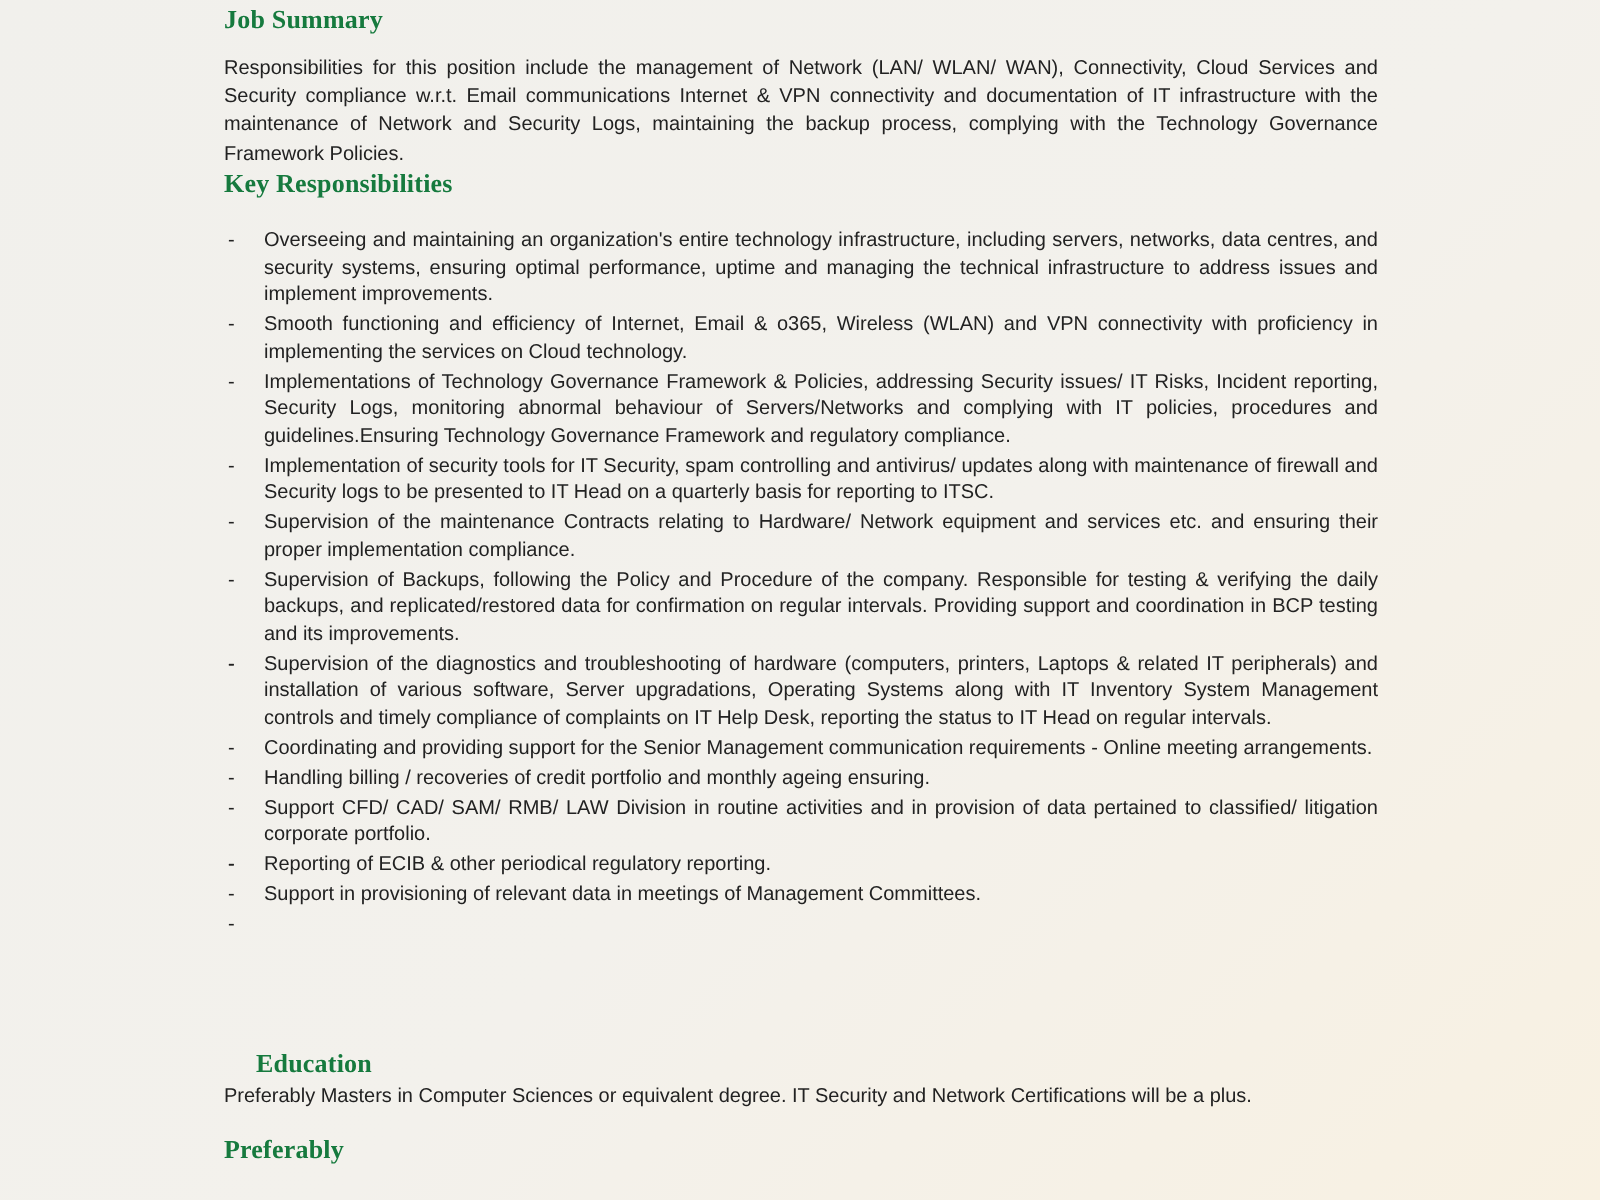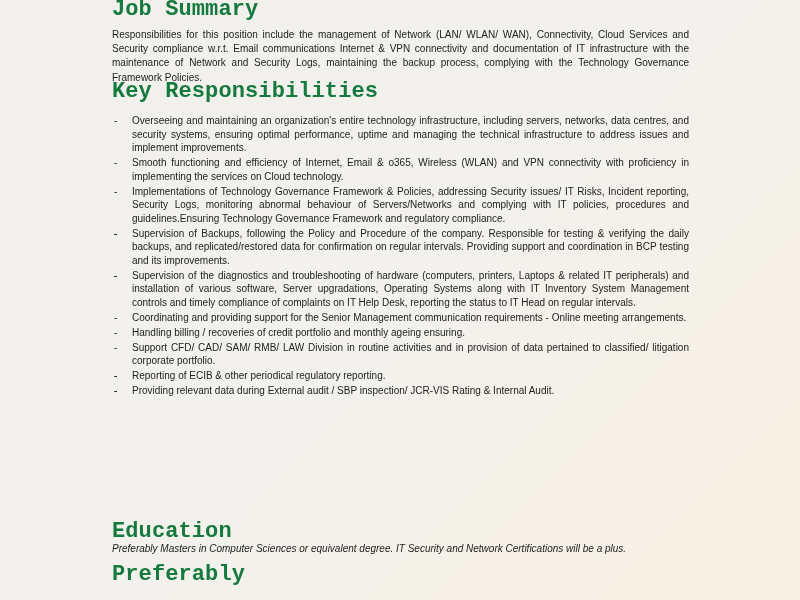--- a/index.html
+++ b/index.html
@@ -10,25 +10,25 @@
       color: #222;
       position: relative;
     }
     .page {
       position: absolute;
       left: 112px;
       width: 577px;
       top: 0;
     }
     h2 {
-      font-family: Liberation Mono, monospace;
+      font-family: Liberation Serif, serif;
       font-weight: bold;
       color: #167a3e;
       margin: 0;
-      font-size: 22px;
+      font-size: 13px;
       line-height: 20px;
       letter-spacing: 0.1px;
       text-align: center;
     }
     p {
       margin: 0;
       font-size: 10px;
       line-height: 14.2px;
       text-align: justify;
     }
@@ -43,49 +43,49 @@
       position: relative;
       padding-left: 20px;
       font-size: 10px;
       line-height: 13.6px;
       text-align: justify;
       margin-bottom: 1.3px;
     }
     ul.resp li .dash {
       position: absolute; left: 2px; top: 0;
     }
-    .h-edu { position: absolute; top: 522px; }
-    .p-edu { position: absolute; top: 542px; text-align: left; white-space: nowrap; font-style: italic; }
+    .h-edu { position: absolute; top: 522px; margin-left: 16px; }
+    .p-edu { position: absolute; top: 542px; text-align: left; white-space: nowrap; }
     .h-exp { position: absolute; top: 565px; }
     .p-exp { position: absolute; top: 614px; text-align: left; white-space: nowrap; }
   </style>
 </head>
 <body>
 
 <div class="page">
   <h2 class="h-summary">Job Summary</h2>
   <p class="p-summary">Responsibilities for this position include the management of Network (LAN/ WLAN/ WAN), Connectivity, Cloud Services and Security compliance w.r.t. Email communications Internet &amp; VPN connectivity and documentation of IT infrastructure with the maintenance of Network and Security Logs, maintaining the backup process, complying with the Technology Governance Framework Policies.</p>
 
   <h2 class="h-key">Key Responsibilities</h2>
   <ul class="resp">
     <li><span class="dash">-</span><span>Overseeing and maintaining an organization's entire technology infrastructure, including servers, networks, data centres, and security systems, ensuring optimal performance, uptime and managing the technical infrastructure to address issues and implement improvements.</span></li>
     <li><span class="dash">-</span><span>Smooth functioning and efficiency of Internet, Email &amp; o365, Wireless (WLAN) and VPN connectivity with proficiency in implementing the services on Cloud technology.</span></li>
     <li><span class="dash">-</span><span>Implementations of Technology Governance Framework &amp; Policies, addressing Security issues/ IT Risks, Incident reporting, Security Logs, monitoring abnormal behaviour of Servers/Networks and complying with IT policies, procedures and guidelines.Ensuring Technology Governance Framework and regulatory compliance.</span></li>
-    <li><span class="dash">-</span></li>
-    <li><span class="dash">-</span></li>
+    <li><span class="dash">-</span><span>Implementation of security tools for IT Security, spam controlling and antivirus/ updates along with maintenance of firewall and Security logs to be presented to IT Head on a quarterly basis for reporting to ITSC.</span></li>
+    <li><span class="dash">-</span><span>Supervision of the maintenance Contracts relating to Hardware/ Network equipment and services etc. and ensuring their proper implementation compliance.</span></li>
     <li><span class="dash">-</span><span>Supervision of Backups, following the Policy and Procedure of the company. Responsible for testing &amp; verifying the daily backups, and replicated/restored data for confirmation on regular intervals. Providing support and coordination in BCP testing and its improvements.</span></li>
     <li><span class="dash">-</span></li>
     <li><span class="dash">-</span><span>Supervision of the diagnostics and troubleshooting of hardware (computers, printers, Laptops &amp; related IT peripherals) and installation of various software, Server upgradations, Operating Systems along with IT Inventory System Management controls and timely compliance of complaints on IT Help Desk, reporting the status to IT Head on regular intervals.</span></li>
     <li><span class="dash">-</span><span>Coordinating and providing support for the Senior Management communication requirements - Online meeting arrangements.</span></li>
     <li><span class="dash">-</span><span>Handling billing / recoveries of credit portfolio and monthly ageing ensuring.</span></li>
     <li><span class="dash">-</span><span>Support CFD/ CAD/ SAM/ RMB/ LAW Division in routine activities and in provision of data pertained to classified/ litigation corporate portfolio.</span></li>
     <li><span class="dash">-</span></li>
     <li><span class="dash">-</span><span>Reporting of ECIB &amp; other periodical regulatory reporting.</span></li>
+    <li><span class="dash">-</span><span>Support in provisioning of relevant data in meetings of Management Committees.</span></li>
     <li><span class="dash">-</span></li>
-    <li><span class="dash">-</span><span>Providing relevant data during External audit / SBP inspection/ JCR-VIS Rating &amp; Internal Audit.</span></li>
   </ul>
 
   <h2 class="h-edu">Education</h2>
   <p class="p-edu">Preferably Masters in Computer Sciences or equivalent degree. IT Security and Network Certifications will be a plus.</p>
 
   <h2 class="h-exp">Preferably</h2>
   <p class="p-exp">6+ Years of experience in relevant domain.</p>
 </div>
 
 </body></html>

